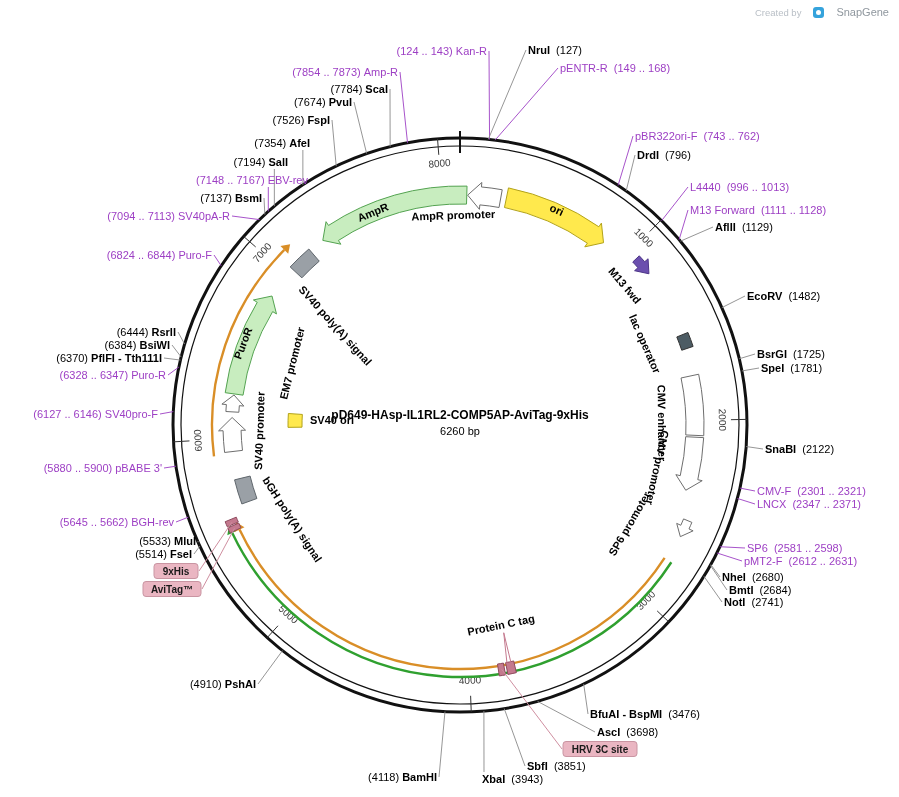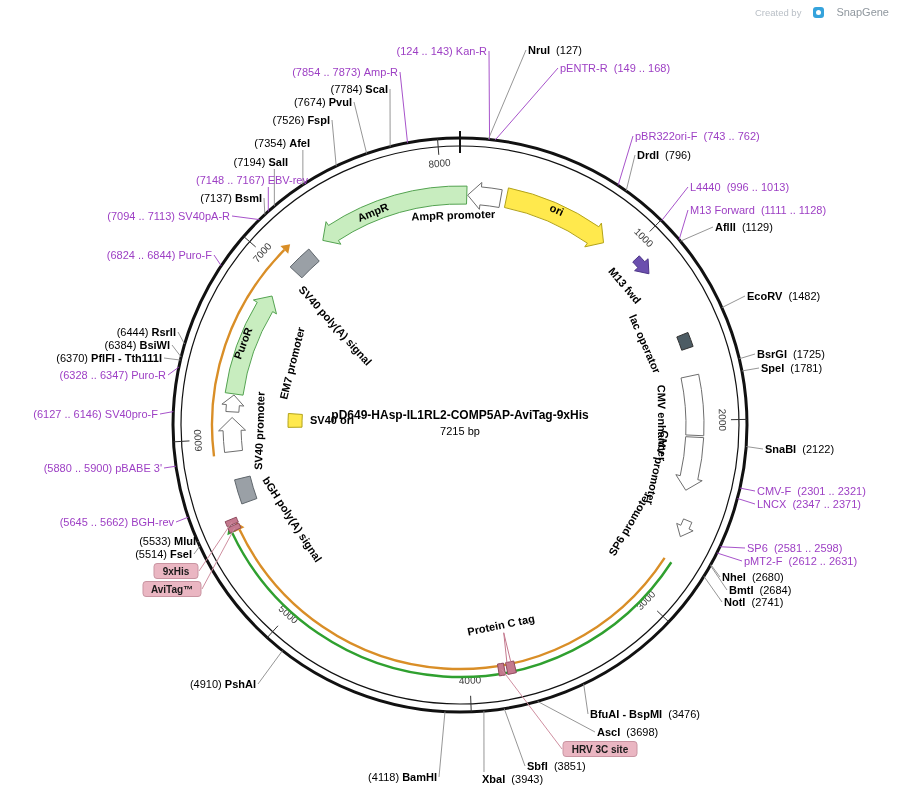--- a/index.html
+++ b/index.html
@@ -311,21 +311,21 @@
         <text x="637" y="159" text-anchor="start" font-size="11" fill="#000"><tspan font-weight="bold">DrdI</tspan><tspan>&nbsp;&nbsp;(796)</tspan></text>
       </g>
       <g>
         <line x1="633" y1="136" x2="618.063641180499" y2="185.44857475530964" stroke="#9d3fc4" stroke-width="0.9"></line>
         <text x="635" y="140" text-anchor="start" font-size="11" fill="#9d3fc4"><tspan>pBR322ori-F</tspan><tspan>&nbsp;&nbsp;(743 .. 762)</tspan></text>
       </g>
     </svg>
 
   <div id="center-title">
     <div class="name">pD649-HAsp-IL1RL2-COMP5AP-AviTag-9xHis</div>
-    <div class="len">7215 bp</div>
+    <div class="len">6260 bp</div>
   </div>
 
   <div id="watermark">
     <span>Created by</span>
     <span class="logo"></span>
     <span class="brand">SnapGene</span>
   </div>
 </div>
 
 </body></html>

